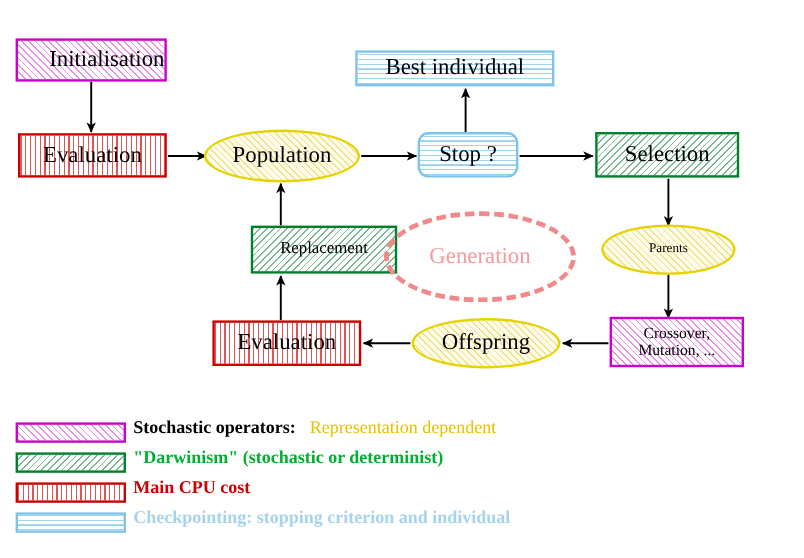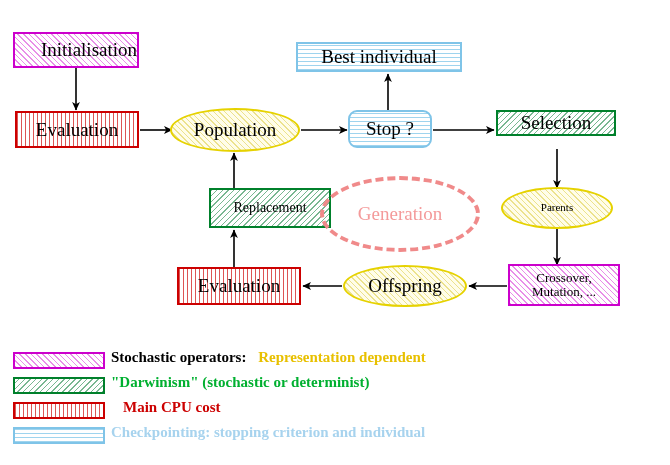--- a/index.html
+++ b/index.html
@@ -97,21 +97,21 @@
     width: 92px;
     height: 17px;
   }
   .legend-text {
     position: absolute;
     white-space: nowrap;
     font-family: "Liberation Serif", "DejaVu Serif", serif;
     font-weight: bold;
     font-size: 15px;
   }
-  .legend-text .part2 { font-weight: bold; }
+  .legend-text .part2 { font-weight: normal; }
 
   svg.edges {
     position: absolute;
     left: 0; top: 0;
     width: 670px; height: 465px;
     pointer-events: none;
   }
 </style>
 </head>
 <body>
@@ -153,21 +153,21 @@
   <div class="node t-magenta" style="left:13px; top:32px; width:126px; height:36px; font-size:19px;padding-left:26px;">Initialisation</div>
 
   <div class="node t-red" style="left:15px; top:111px; width:124px; height:37px; font-size:19px;">Evaluation</div>
 
   <div class="node t-yellow-ellipse" style="left:170px; top:108px; width:130px; height:44px; font-size:19px;">Population</div>
 
   <div class="node t-blue" style="left:296px; top:42px; width:166px; height:30px; font-size:19px;">Best individual</div>
 
   <div class="node t-blue rounded" style="left:348px; top:110px; width:84px; height:38px; font-size:19px;">Stop ?</div>
 
-  <div class="node t-green" style="left:496px; top:110px; width:120px; height:26px; font-size:19px;">Selection</div>
+  <div class="node t-green" style="left:496px; top:110px; width:120px; height:38px; font-size:19px;">Selection</div>
 
   <div class="node t-yellow-ellipse" style="left:501px; top:187px; width:112px; height:42px; font-size:11px;">Parents</div>
 
   <div class="node t-magenta" style="left:508px; top:264px; width:112px; height:42px; font-size:13px;">Crossover,
 Mutation, ...</div>
 
   <div class="node t-green" style="left:173px; top:188px; width:122px; height:40px; font-size:14px;margin-left:36px;">Replacement</div>
 
   <div class="node t-red" style="left:177px; top:267px; width:124px; height:38px; font-size:19px;">Evaluation</div>
 
@@ -180,20 +180,20 @@
     <div class="legend-swatch t-magenta" style="left:13px; top:352px;"></div>
     <div class="legend-text" style="left:111px; top:349px;">
       <span style="color:#000000;margin-top:36px;">Stochastic operators:</span>
       <span class="part2" style="color:#e8c000; margin-left:8px;">Representation dependent</span>
     </div>
 
     <div class="legend-swatch t-green" style="left:13px; top:377px;"></div>
     <div class="legend-text" style="left:111px; top:374px; color:#00b030;">"Darwinism" (stochastic or determinist)</div>
 
     <div class="legend-swatch t-red" style="left:13px; top:402px;"></div>
-    <div class="legend-text" style="left:123px; top:399px; color:#cc0000;">Main CPU cost</div>
+    <div class="legend-text" style="left:111px; top:399px; color:#cc0000;">Main CPU cost</div>
 
     <div class="legend-swatch t-blue" style="left:13px; top:427px;"></div>
     <div class="legend-text" style="left:111px; top:424px; color:#a7d3ee;">Checkpointing: stopping criterion and individual</div>
 
   </div>
 
 </div>
 
 </body></html>

